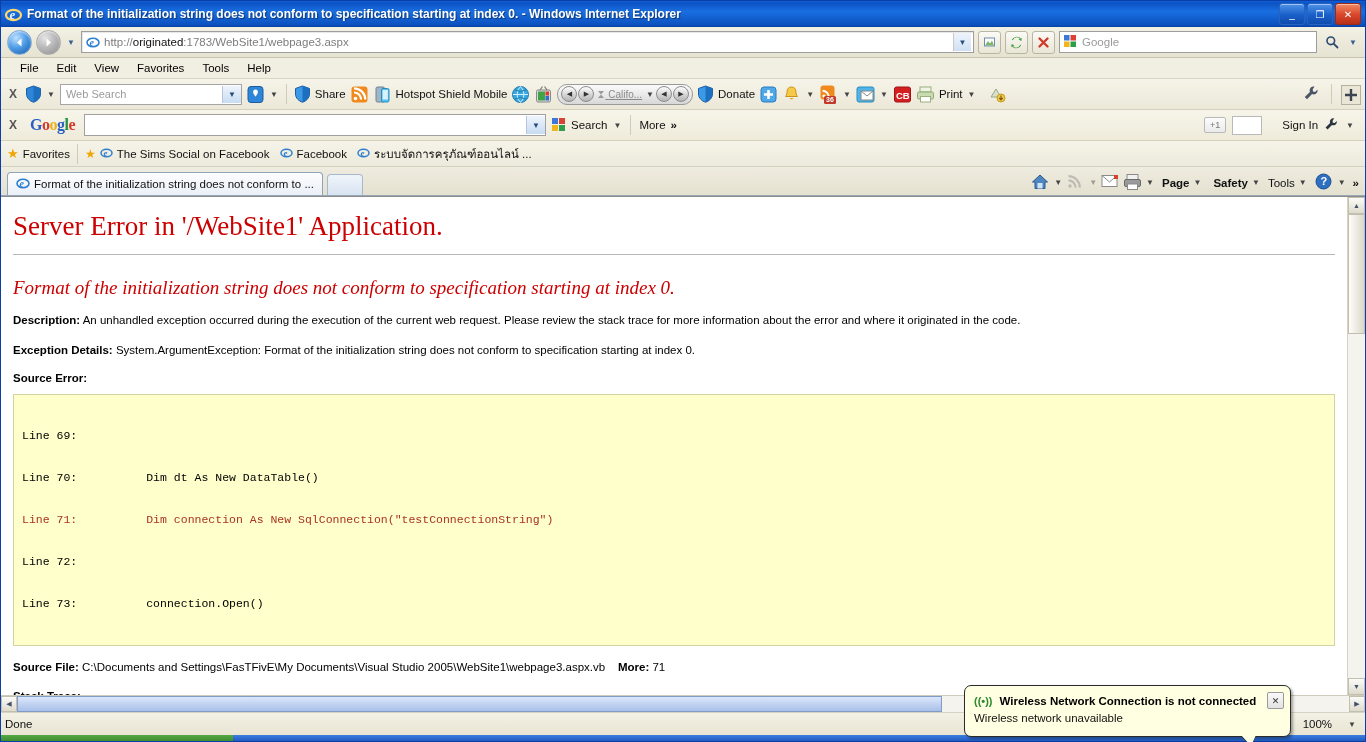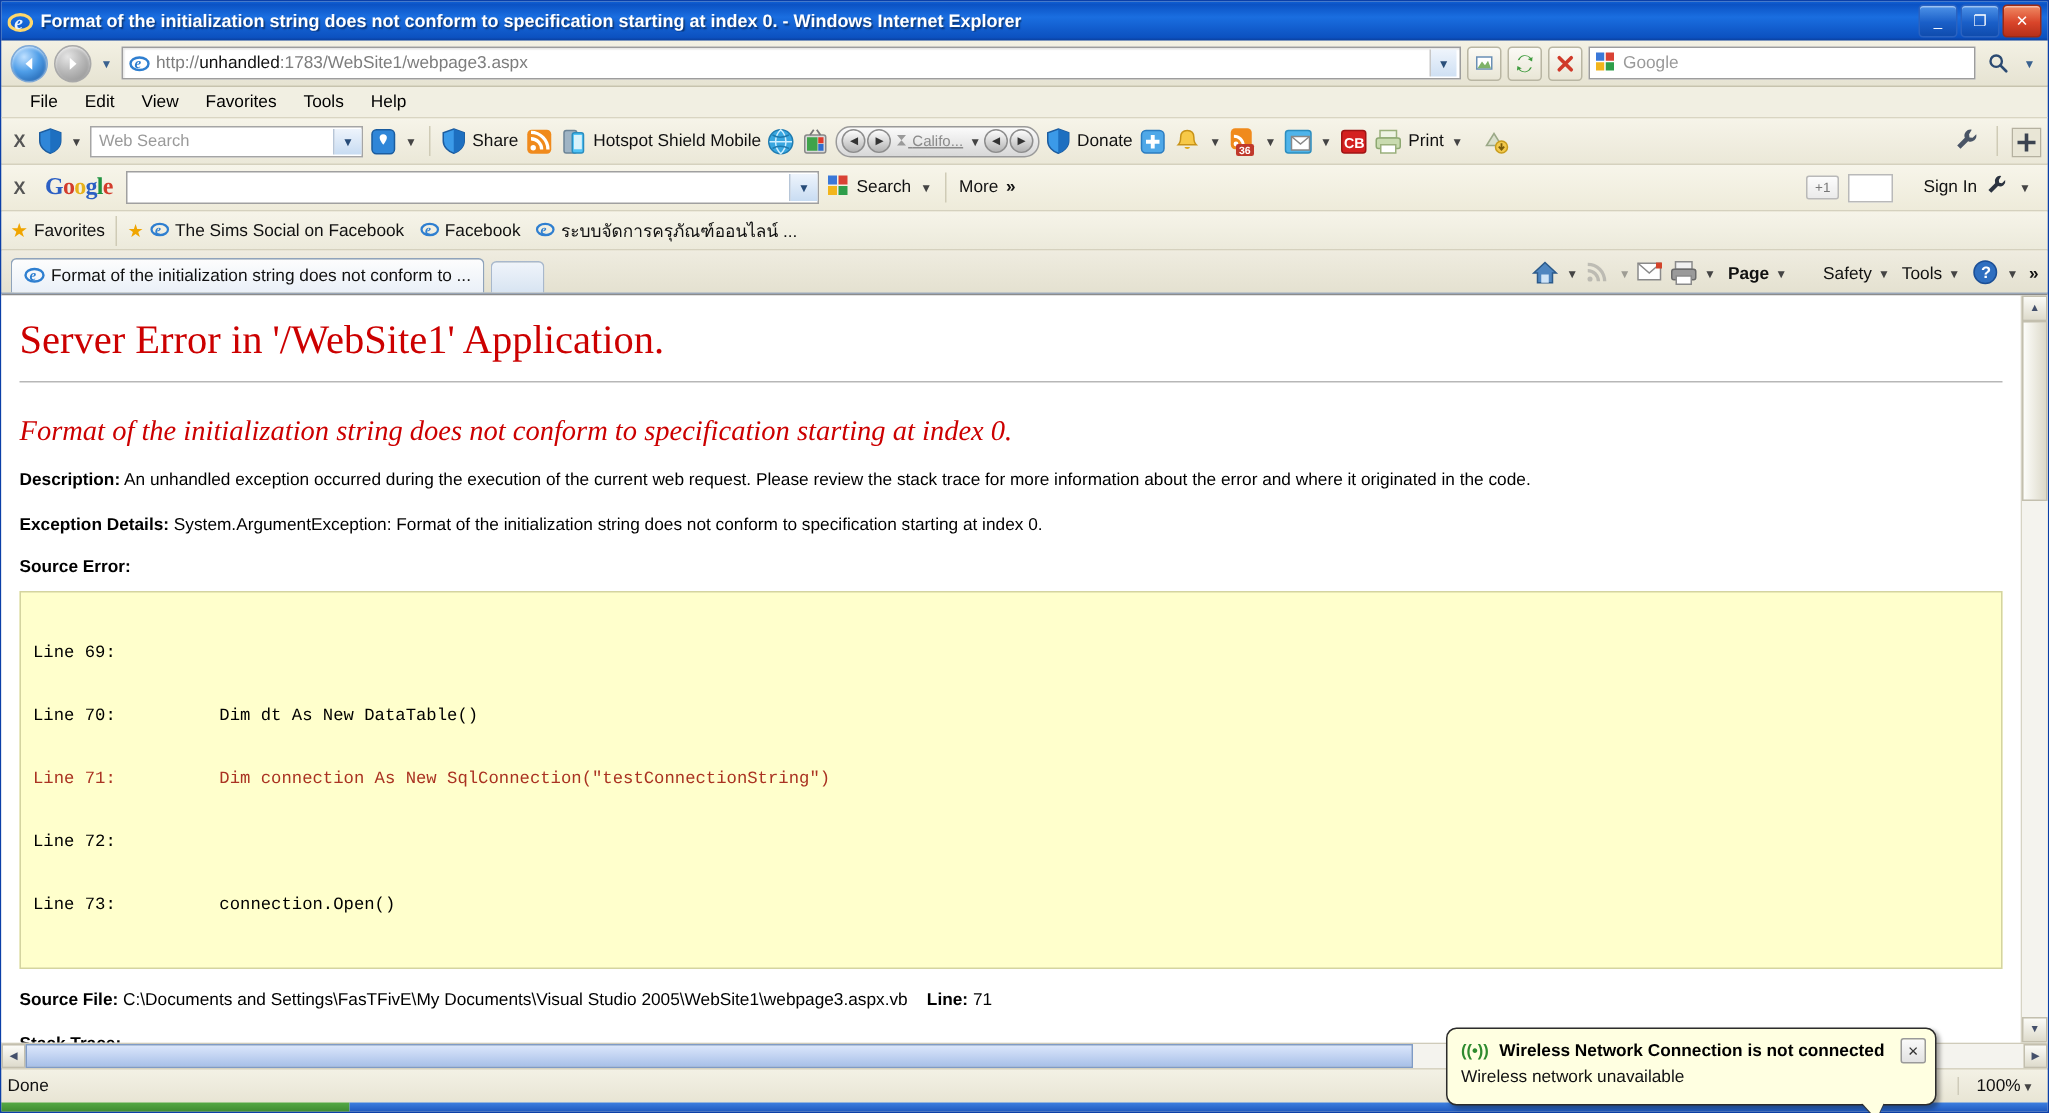--- a/index.html
+++ b/index.html
@@ -127,21 +127,21 @@
   
   .hbar{height:16px;flex:0 0 16px;display:flex;background:#f0efe9;border-top:1px solid #cfcbba;}
   .hbtn{width:16px;background:linear-gradient(to bottom,#fbfbf7,#dedbcc);border:1px solid #c3bfae;
      display:flex;align-items:center;justify-content:center;font-size:7px;color:#44506b;box-sizing:border-box;}
   .hthumb{flex:0 0 925px;background:linear-gradient(to bottom,#dbe6fb,#a8c0e8);border:1px solid #7f9bc6;box-sizing:border-box;}
   .htrack{flex:1 1 auto;background:#f4f3ee;}
 
   
   .status{height:22px;flex:0 0 22px;display:flex;align-items:center;padding:0 4px;
      background:linear-gradient(to bottom,#f3f1e5,#e8e5d4);border-top:1px solid #d7d3c2;font-size:11.5px;color:#111;}
-  .zoom{margin-left:auto;display:flex;align-items:center;gap:0;padding-right:4px;border-left:1px solid #cfcbba;padding-left:12px;}
+  .zoom{margin-left:auto;display:flex;align-items:center;gap:15px;padding-right:4px;border-left:1px solid #cfcbba;padding-left:12px;}
 
   
   .taskbar{height:6px;flex:0 0 6px;display:flex;}
   .tb-green{width:232px;background:linear-gradient(to bottom,#55a945,#3f8c31);}
   .tb-blue{flex:1 1 auto;background:linear-gradient(to bottom,#3d7fe0,#205ac0);}
 
   
   .balloon{position:absolute;left:963px;top:684px;width:325px;height:50px;background:#ffffe1;
      border:1px solid #2b2b2b;border-radius:7px;box-shadow:2px 2px 3px rgba(0,0,0,.35);z-index:50;}
   .balloon .bh{display:flex;align-items:center;gap:7px;padding:6px 6px 0 9px;}
@@ -188,21 +188,21 @@
     </span>
     <span class="navdrop">▼</span>
 
     <span class="addr">
       <span class="favico">
         <svg width="14" height="14" viewBox="0 0 14 14">
             <ellipse cx="7" cy="7.5" rx="6" ry="4.2" fill="none" stroke="#2f7fd0" stroke-width="1.6"></ellipse>
             <text x="3.6" y="10.6" font-family="Liberation Serif,serif" font-size="10" font-style="italic" font-weight="bold" fill="#2f7fd0">e</text>
           </svg>
       </span>
-      <span class="url"><span>http://</span><b>unhandled</b><span>:1783/WebSite1/webpage3.aspx</span></span>
+      <span class="url"><span>http://</span><b>originated</b><span>:1783/WebSite1/webpage3.aspx</span></span>
       <span class="addrdrop">▼</span>
     </span>
 
     <span class="navbtn">
       <svg width="13" height="13" viewBox="0 0 13 13">
           <rect x="1.5" y="2" width="10" height="8" fill="#fff" stroke="#6a8fb5"></rect>
           <path d="M2 9.5 L5 5 L7 7.5 L9 4.5 L11 9.5 Z" fill="#7fb36a"></path>
         </svg>
     </span>
     <span class="navbtn">
@@ -491,21 +491,21 @@
       <span class="ico">
         <svg width="19" height="18" viewBox="0 0 19 18">
             <rect x="4" y="1.5" width="11" height="5" fill="#f1f1f1" stroke="#8a8a8a"></rect>
             <rect x="1.5" y="6.5" width="16" height="7" rx="1.5" fill="#9a9a9a" stroke="#6a6a6a"></rect>
             <rect x="4.5" y="11" width="10" height="5.5" fill="#fff" stroke="#8a8a8a"></rect>
           </svg>
       </span>
       <span class="caret">▼</span>
       <span class="lbl" style="margin-left:4px;font-weight:bold;">Page</span>
       <span class="caret">▼</span>
-      <span class="lbl" style="margin-left:20px;">Safety</span>
+      <span class="lbl" style="margin-left:8px;font-weight:bold;">Safety</span>
       <span class="caret">▼</span>
       <span class="lbl" style="margin-left:4px;">Tools</span>
       <span class="caret">▼</span>
       <span class="ico" style="margin-left:4px;">
         <svg width="17" height="17" viewBox="0 0 17 17">
             <circle cx="8.5" cy="8.5" r="7.5" fill="#2f6fc0" stroke="#1c4f96"></circle>
             <text x="5.6" y="12.4" font-family="Liberation Sans,sans-serif" font-size="11" font-weight="bold" fill="#fff">?</text>
           </svg>
       </span>
       <span class="caret">▼</span>
@@ -532,21 +532,21 @@
         <div>Line 69: </div>
         <div>Line 70:          Dim dt As New DataTable()</div>
         <div class="hl">Line 71:          Dim connection As New SqlConnection("testConnectionString")</div>
         <div>Line 72: </div>
         <div>Line 73:          connection.Open()</div>
       </div>
 
       <p class="p">
         <b>Source File:</b>
         <span>C:\Documents and Settings\FasTFivE\My Documents\Visual Studio 2005\WebSite1\webpage3.aspx.vb</span>
-        &nbsp;&nbsp;&nbsp;<b>Line:</b>
+        &nbsp;&nbsp;&nbsp;<b>More:</b>
         <span>71</span>
       </p>
       <div class="secthead" style="margin-bottom:14px;">Stack Trace:</div>
 
     </div>
 
     <div class="vscroll">
       <div class="sbtn">▲</div>
       <div class="sthumb"></div>
       <div class="strack"></div>

